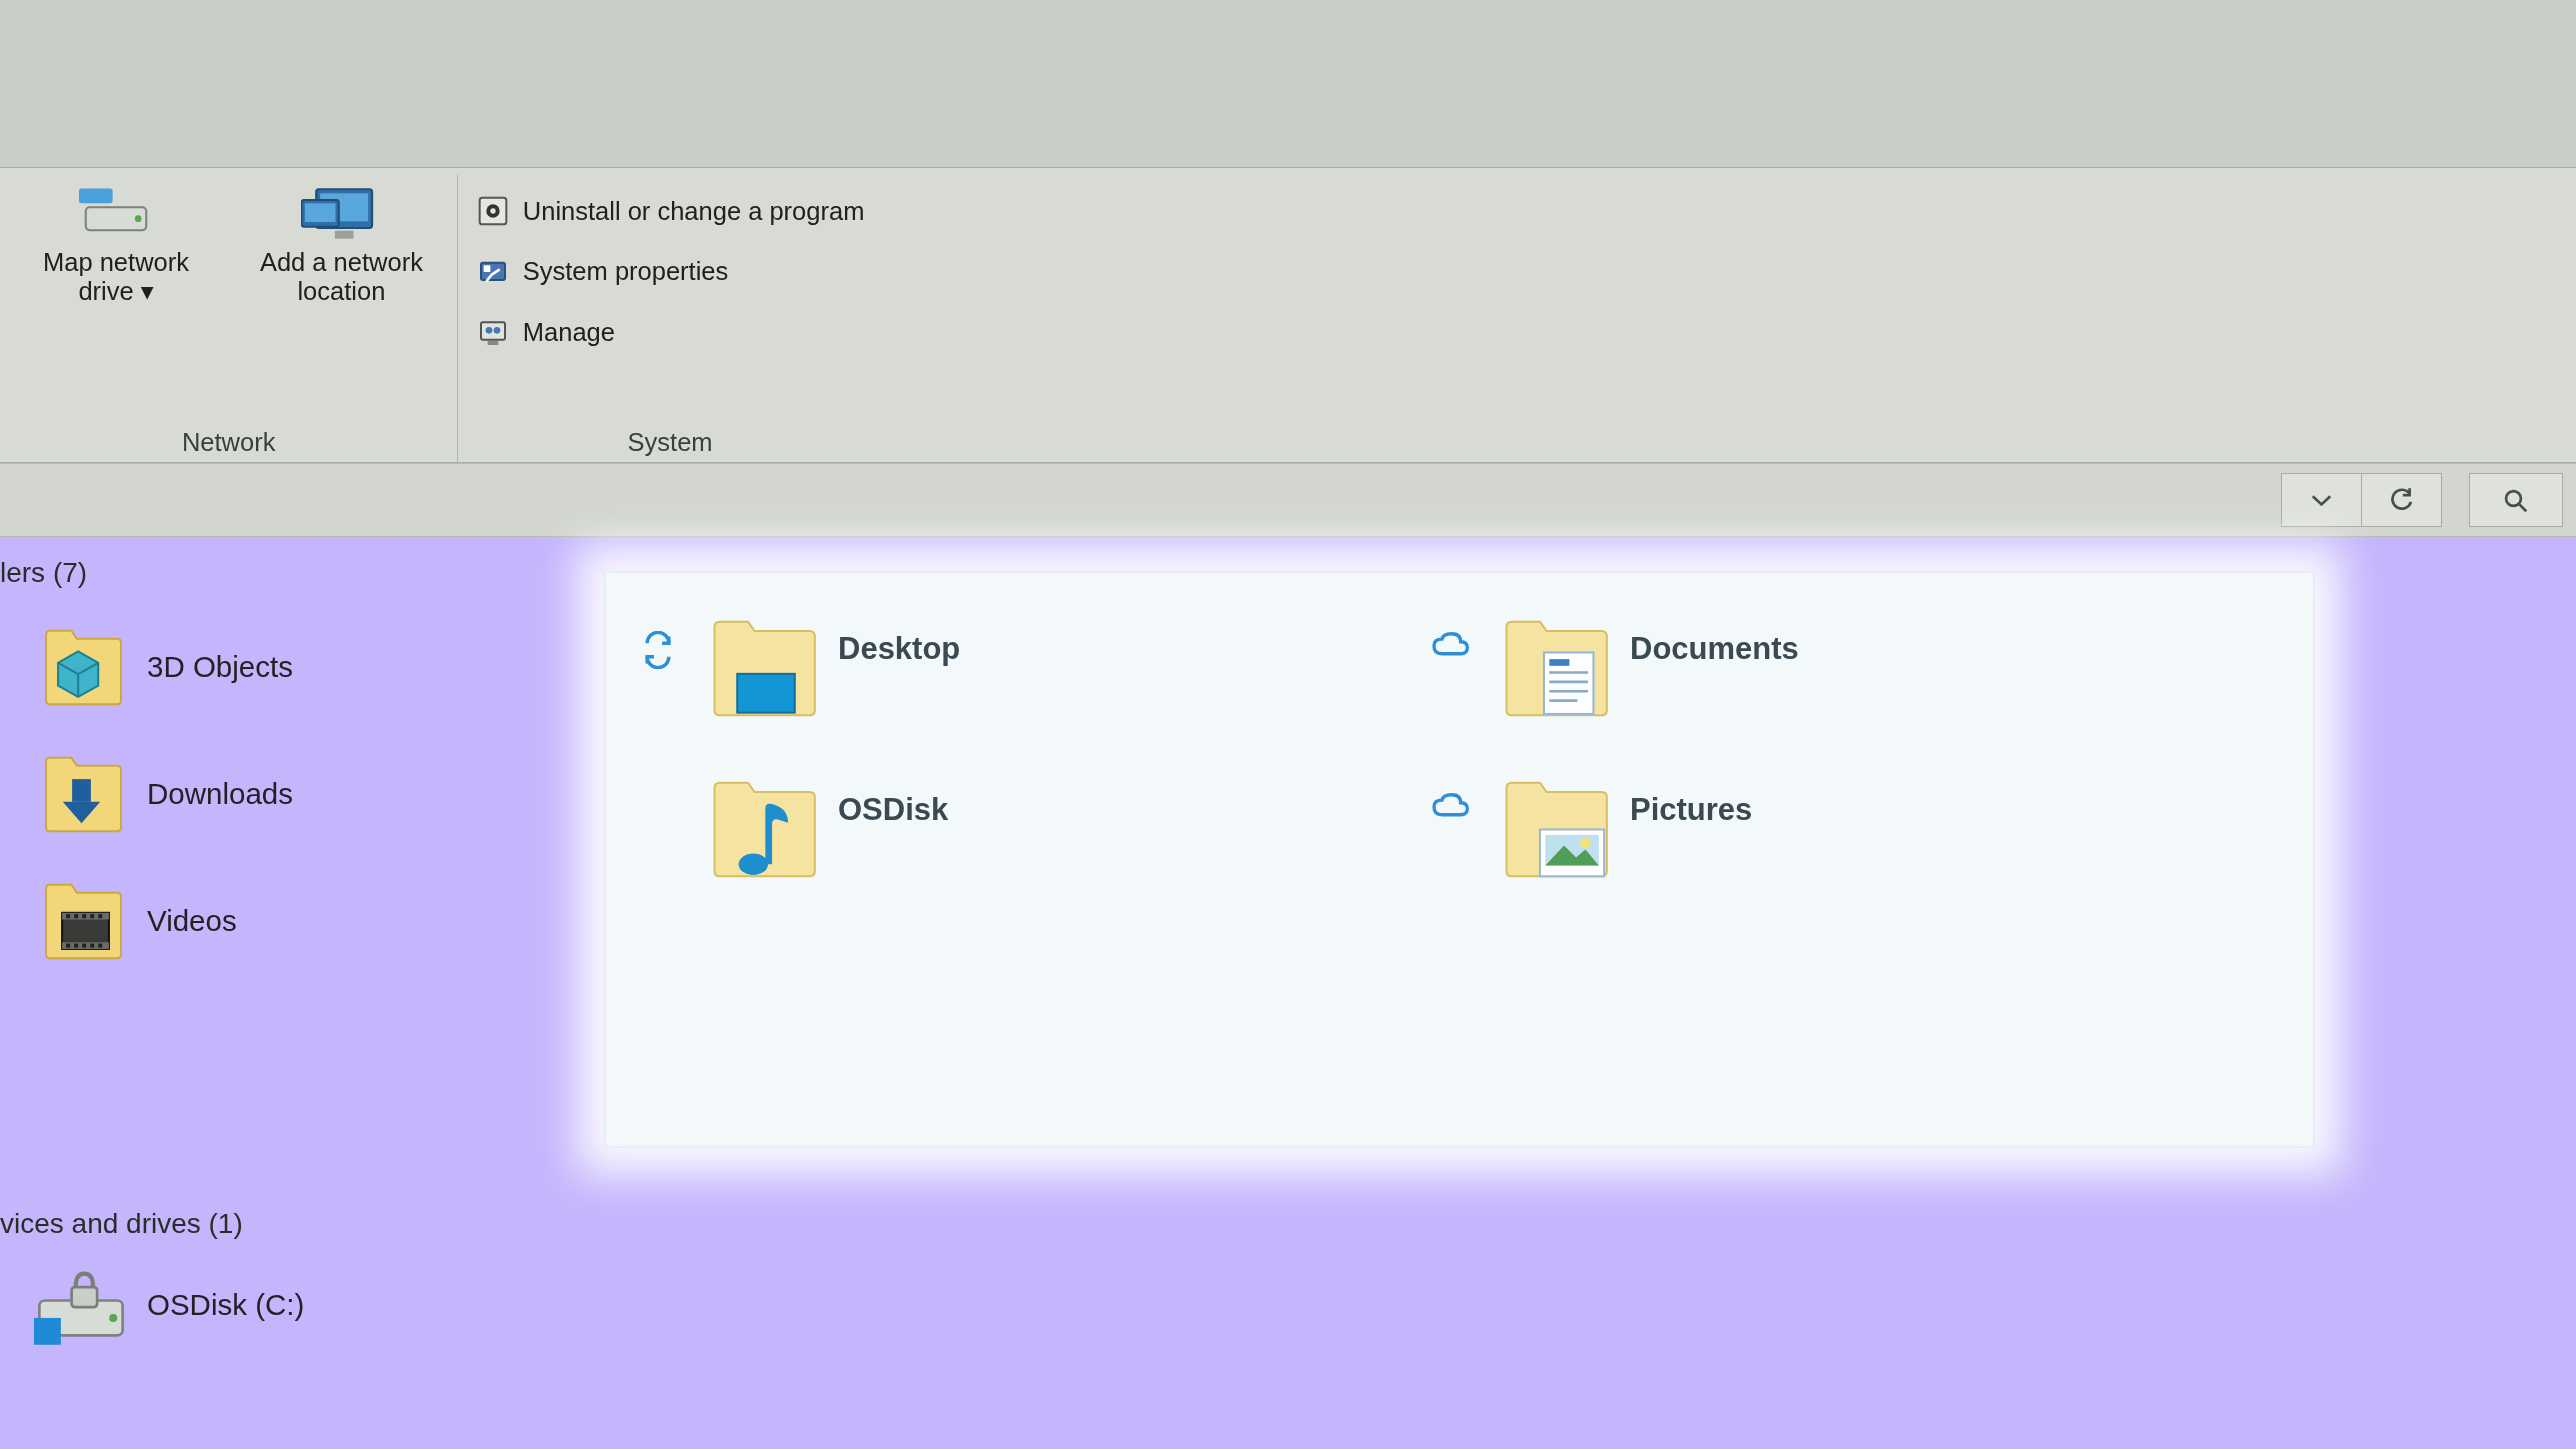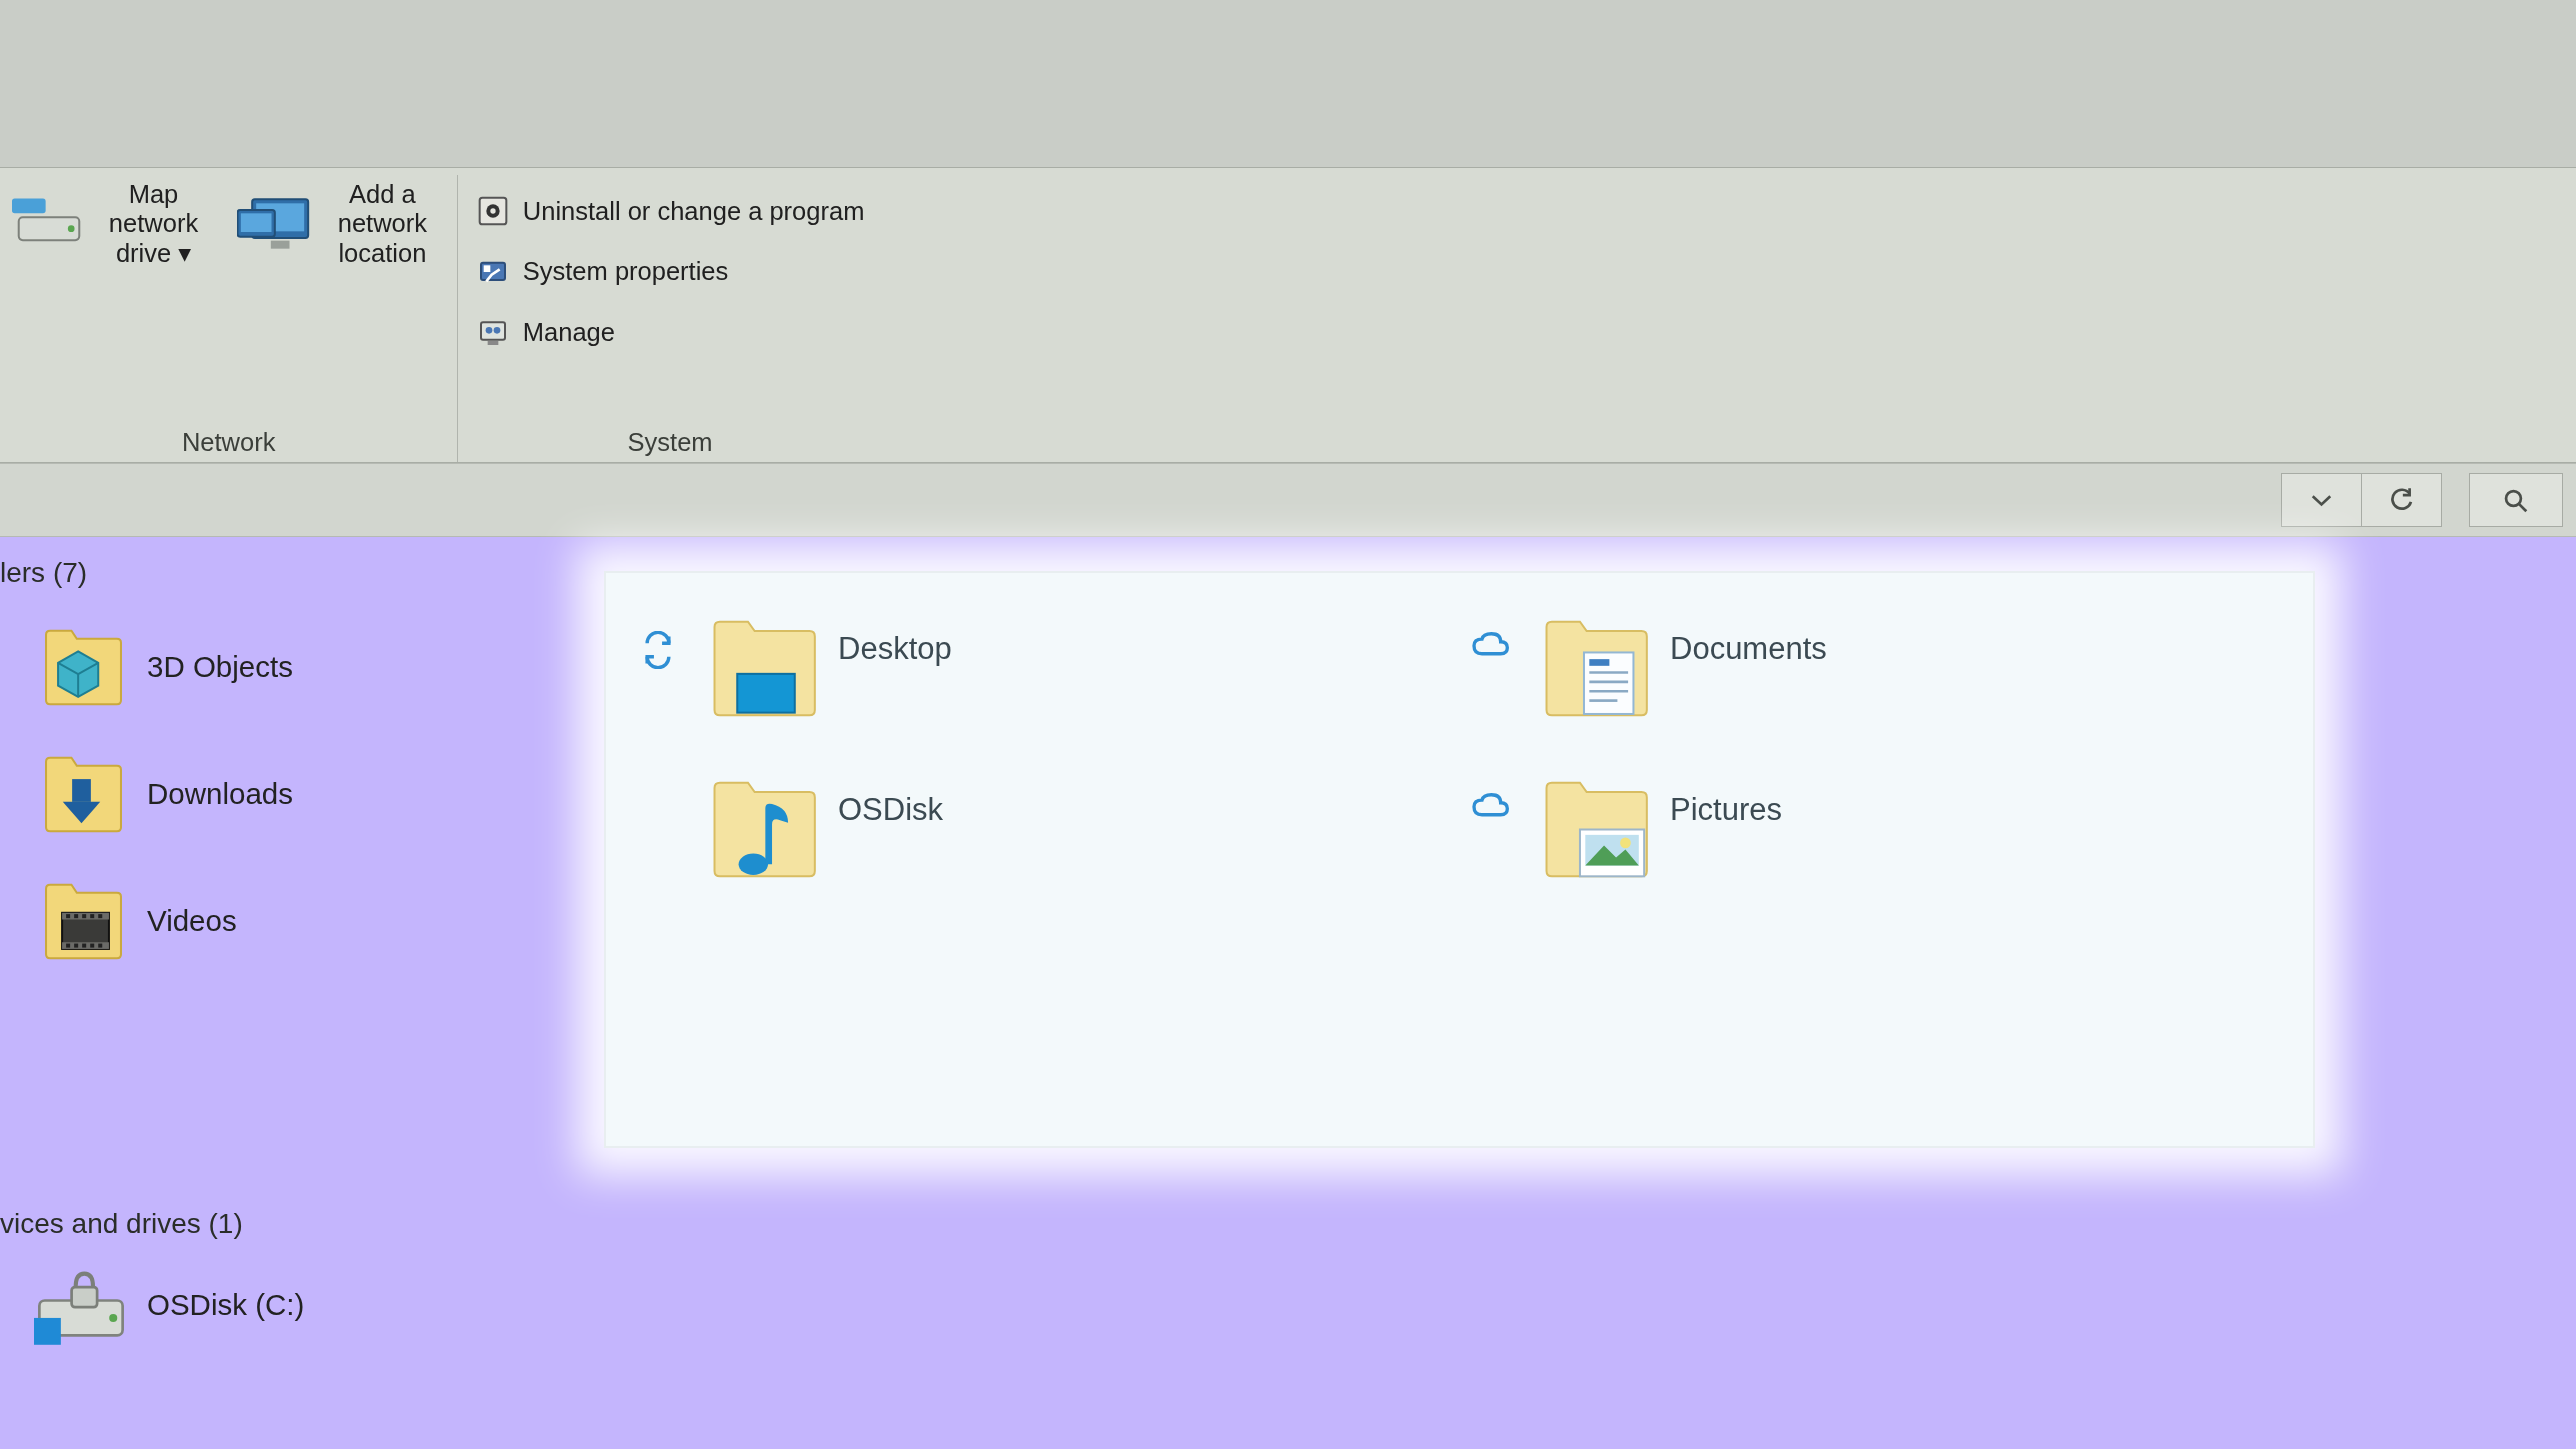--- a/index.html
+++ b/index.html
@@ -44,21 +44,21 @@
   }
   .ribbon-group .group-label {
     position: absolute;
     bottom: 5.4px;
     left: 0; right: 0;
     text-align: center;
     color: #3b3f3a;
   }
   .big-btn {
     display: flex;
-    flex-direction: row;
+    flex-direction: column;
     align-items: center;
     width: 208px;
     padding-top: 5.4px;
     gap: 1px;
     text-align: center;
     line-height: 1.15;
   }
   .big-btn .ico {
     width: 81px; height: 67px;
     display: flex; align-items: center; justify-content: center;
@@ -128,22 +128,22 @@
     left: 604px;
     top: 34px;
     width: 1711px;
     height: 577px;
     background: #f3f9fb;
     box-shadow: 0 0 40px 27px rgba(255,255,255,0.9), inset 0 0 0 2px #e8eef0;
     padding: 40px 27px;
   }
   .spotlight-row {
     display:flex;
-    gap: 40px;
     margin-bottom: 47px;
+    font-weight: bold;
   }
   .sp-cell {
     display:flex;
     align-items:flex-start;
     gap: 16px;
     width: 792px;
   }
   .sp-cell .status { width:54px; display:flex; justify-content:center; padding-top:20px;}
   .sp-cell .sp-ico { width:121px; height:114px; display:flex; align-items:center; justify-content:center;}
   .sp-cell .sp-label { font-size:31px; color:#3b4a52; padding-top:20px;}

